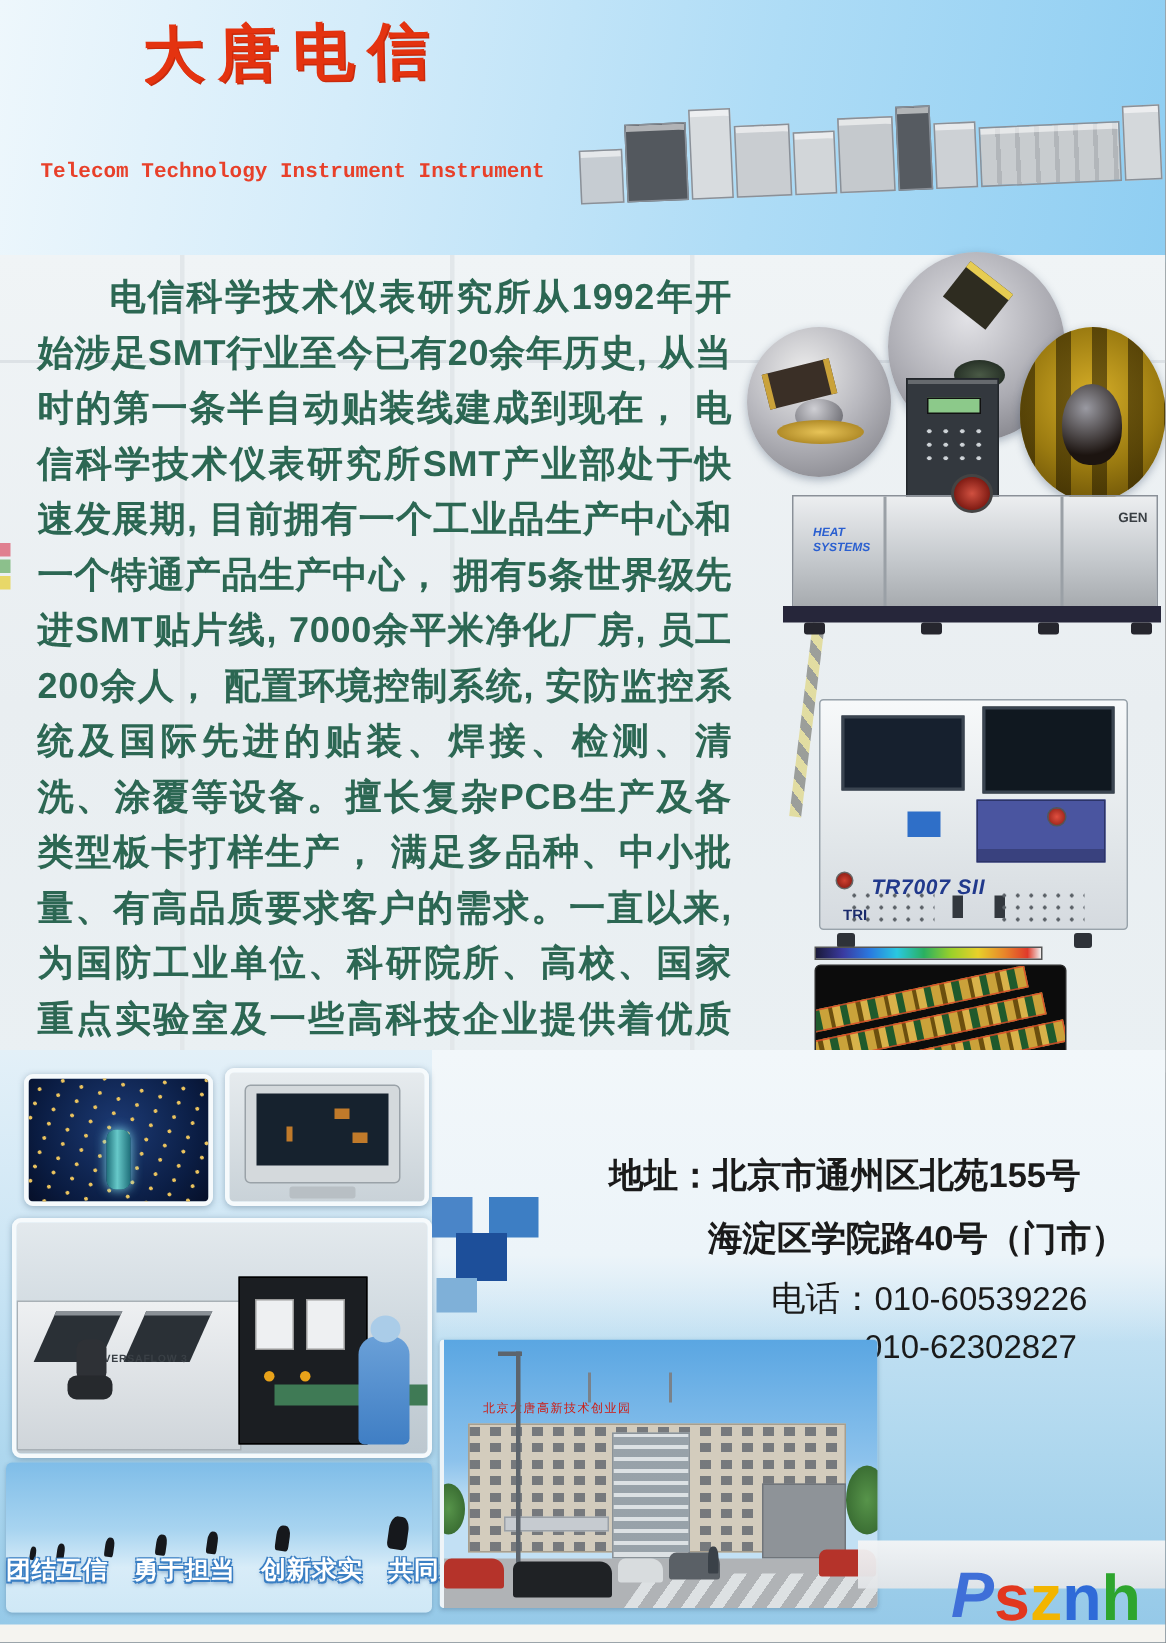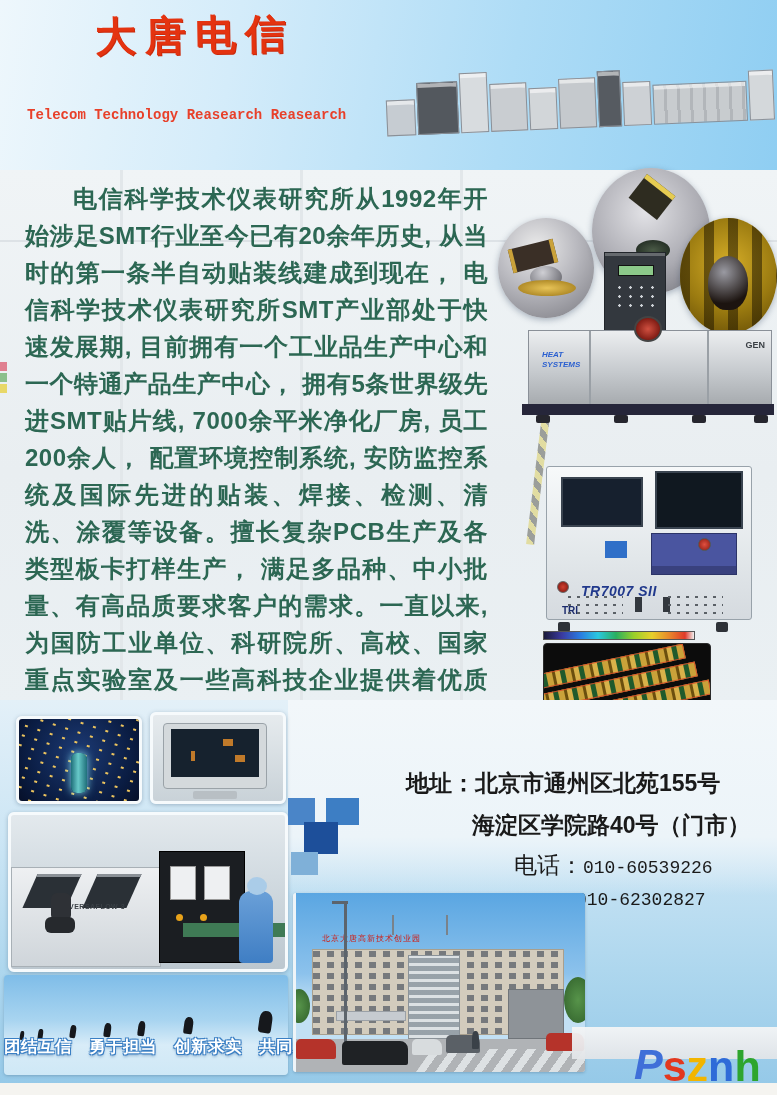--- a/index.html
+++ b/index.html
@@ -170,21 +170,21 @@
              background:linear-gradient(180deg,#7fbde8 0%,#a8d4f0 45%,#d8ecf8 70%,#cfe8f6 100%);
              box-shadow:0 1px 3px rgba(50,80,110,.3); }
   .hiker { position:absolute; background:#16181c; border-radius:40% 40% 20% 20%; transform:rotate(8deg); }
   .slogan-bar { position:absolute; left:4px; top:1036px; width:282px; height:26px; text-align:center; }
   .slogan-bar span { font-size:16.5px; font-weight:bold; color:#fff; letter-spacing:.5px; white-space:nowrap;
         text-shadow:-1px -1px 0 #3a7fc4,1px -1px 0 #3a7fc4,-1px 1px 0 #3a7fc4,1px 1px 0 #3a7fc4,0 2px 3px rgba(30,80,140,.6); }
 
   
   .sq { position:absolute; }
   .addr-line { position:absolute; white-space:nowrap; font-size:23px; font-weight:bold; color:#1a1a1a; }
-  .addr-num { font-family:Liberation Mono, monospace; font-weight:normal; font-size:18px; }
+  .addr-num { font-family:Liberation Sans, sans-serif; font-weight:normal; font-size:22px; }
 
   
   .ph-bld { position:absolute; left:293px; top:893px; width:292px; height:179px; border-radius:3px; overflow:hidden;
             border-left:3px solid #eef4f8; box-shadow:0 1px 3px rgba(50,80,110,.3);
             background:linear-gradient(180deg,#5aa6e2 0%,#8cc2ec 45%,#c2e0f4 62%); }
   .bld-main { position:absolute; left:16px; top:56px; width:252px; height:86px; background:#d3ccbd;
               background-image:repeating-linear-gradient(0deg,rgba(0,0,0,0) 0 6px,#d3ccbd 6px 11px),
                                repeating-linear-gradient(90deg,rgba(56,66,82,.6) 0 7px,rgba(56,66,82,0) 7px 14px);
               border:1px solid #a89f8e; }
   .bld-sign { position:absolute; left:0; top:40px; width:292px; font-size:8px; font-weight:normal;
@@ -222,21 +222,21 @@
 
   .bottom-white { position:absolute; left:0; top:1083px; width:777px; height:12px; background:#f5f4f0; }
 </style>
 </head>
 <body>
 
 <div class="page">
 
   <div class="bg-top"></div>
   <div class="logo-cn">大唐电信</div>
-  <div class="org-en">Telecom Technology Reasearch Reasearch</div>
+  <div class="org-en">Telecom Technology Instrument Instrument</div>
 
   <div class="smt-line">
     <div class="m" style="width:30px;height:36px;background:#c6ccd2"></div>
     <div class="m" style="width:42px;height:52px;background:#53585e"></div>
     <div class="m" style="width:28px;height:60px;background:#d8dcdf"></div>
     <div class="m" style="width:38px;height:48px;background:#c9cdd1"></div>
     <div class="m" style="width:28px;height:42px;background:#d2d6d9"></div>
     <div class="m" style="width:38px;height:50px;background:#c5c9cd"></div>
     <div class="m" style="width:24px;height:56px;background:#565b61"></div>
     <div class="m" style="width:28px;height:44px;background:#cdd1d5"></div>

